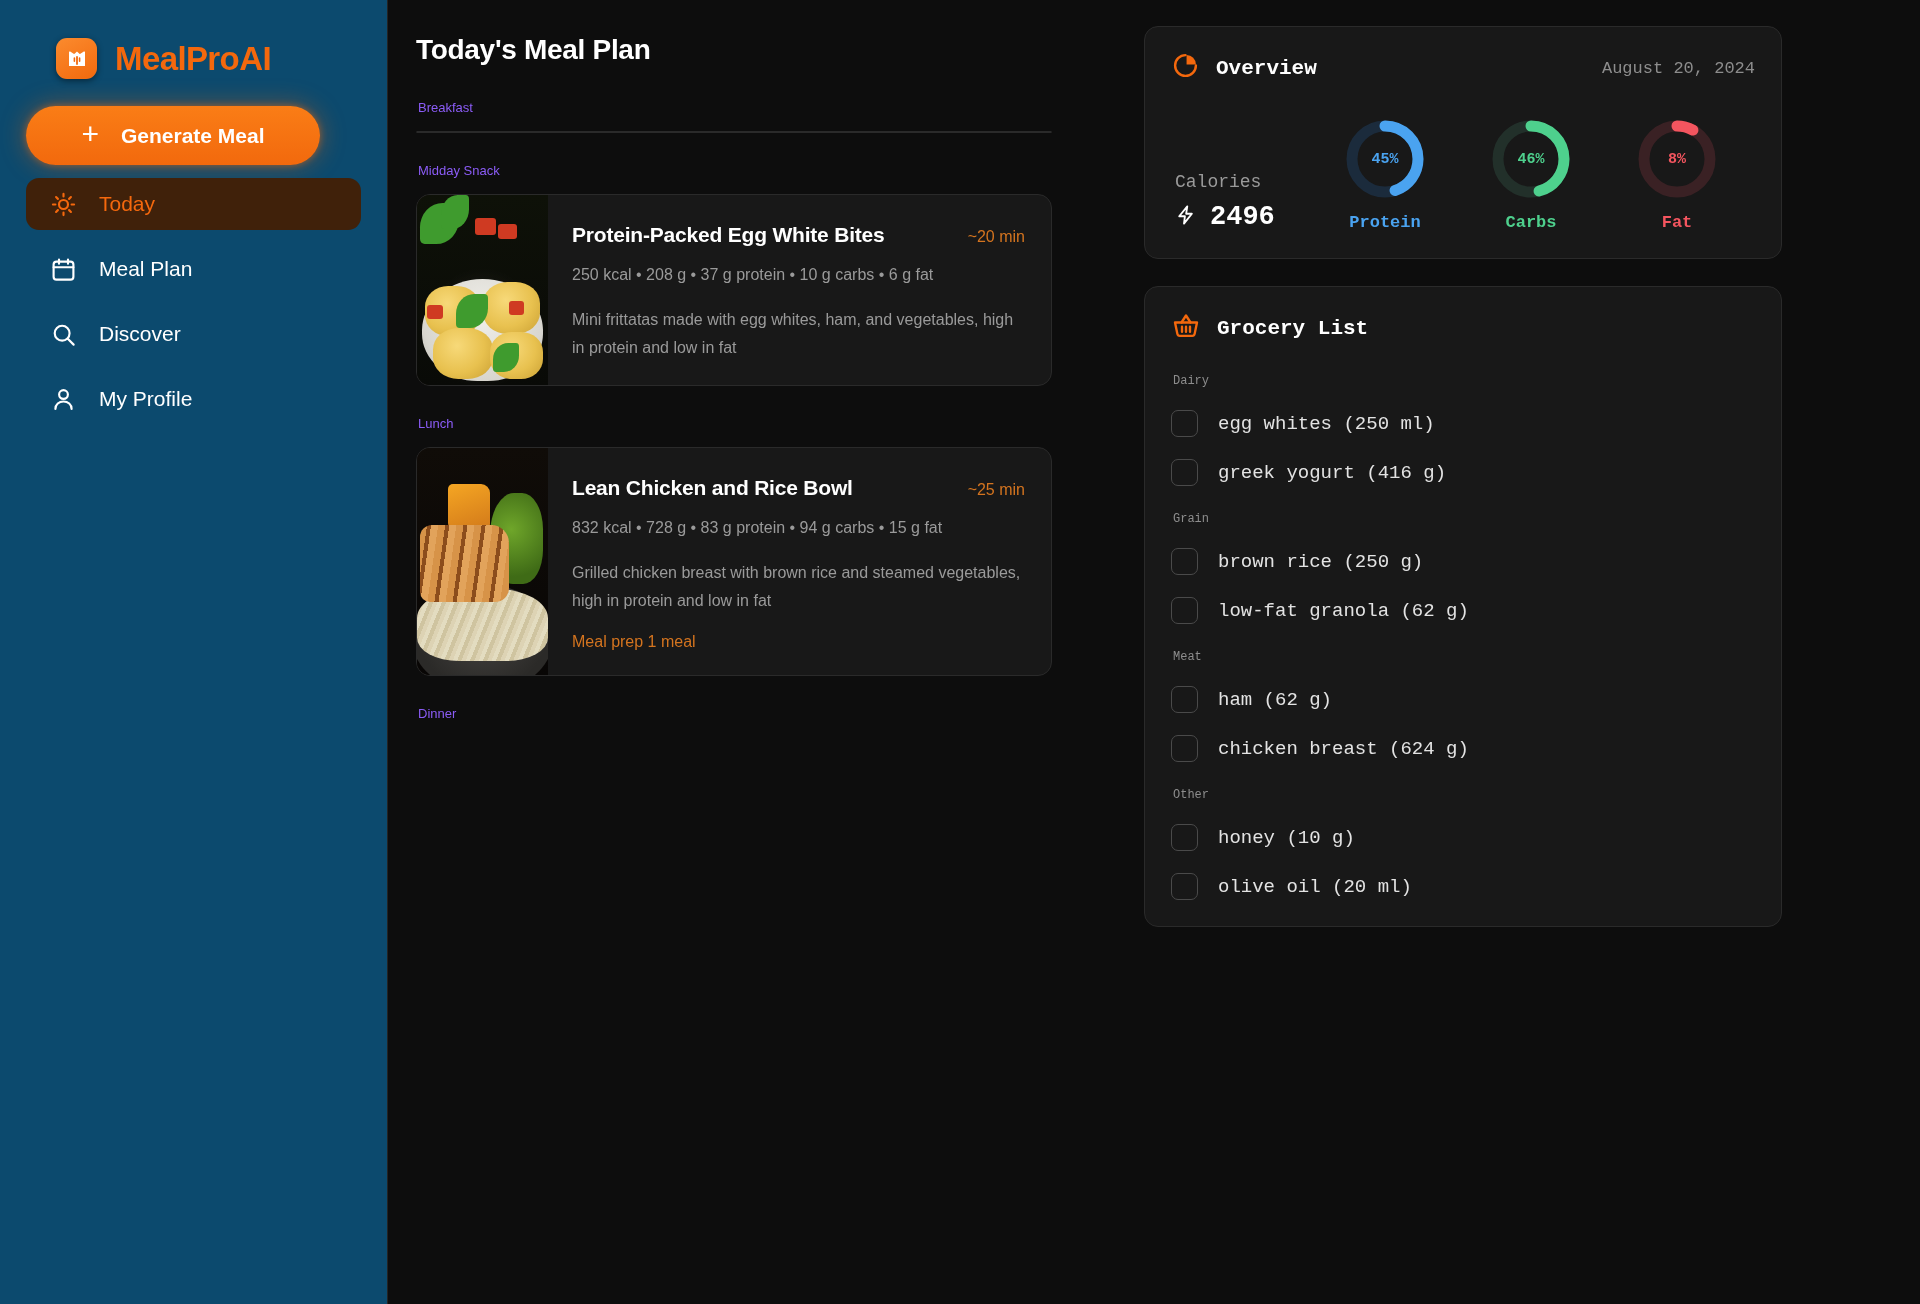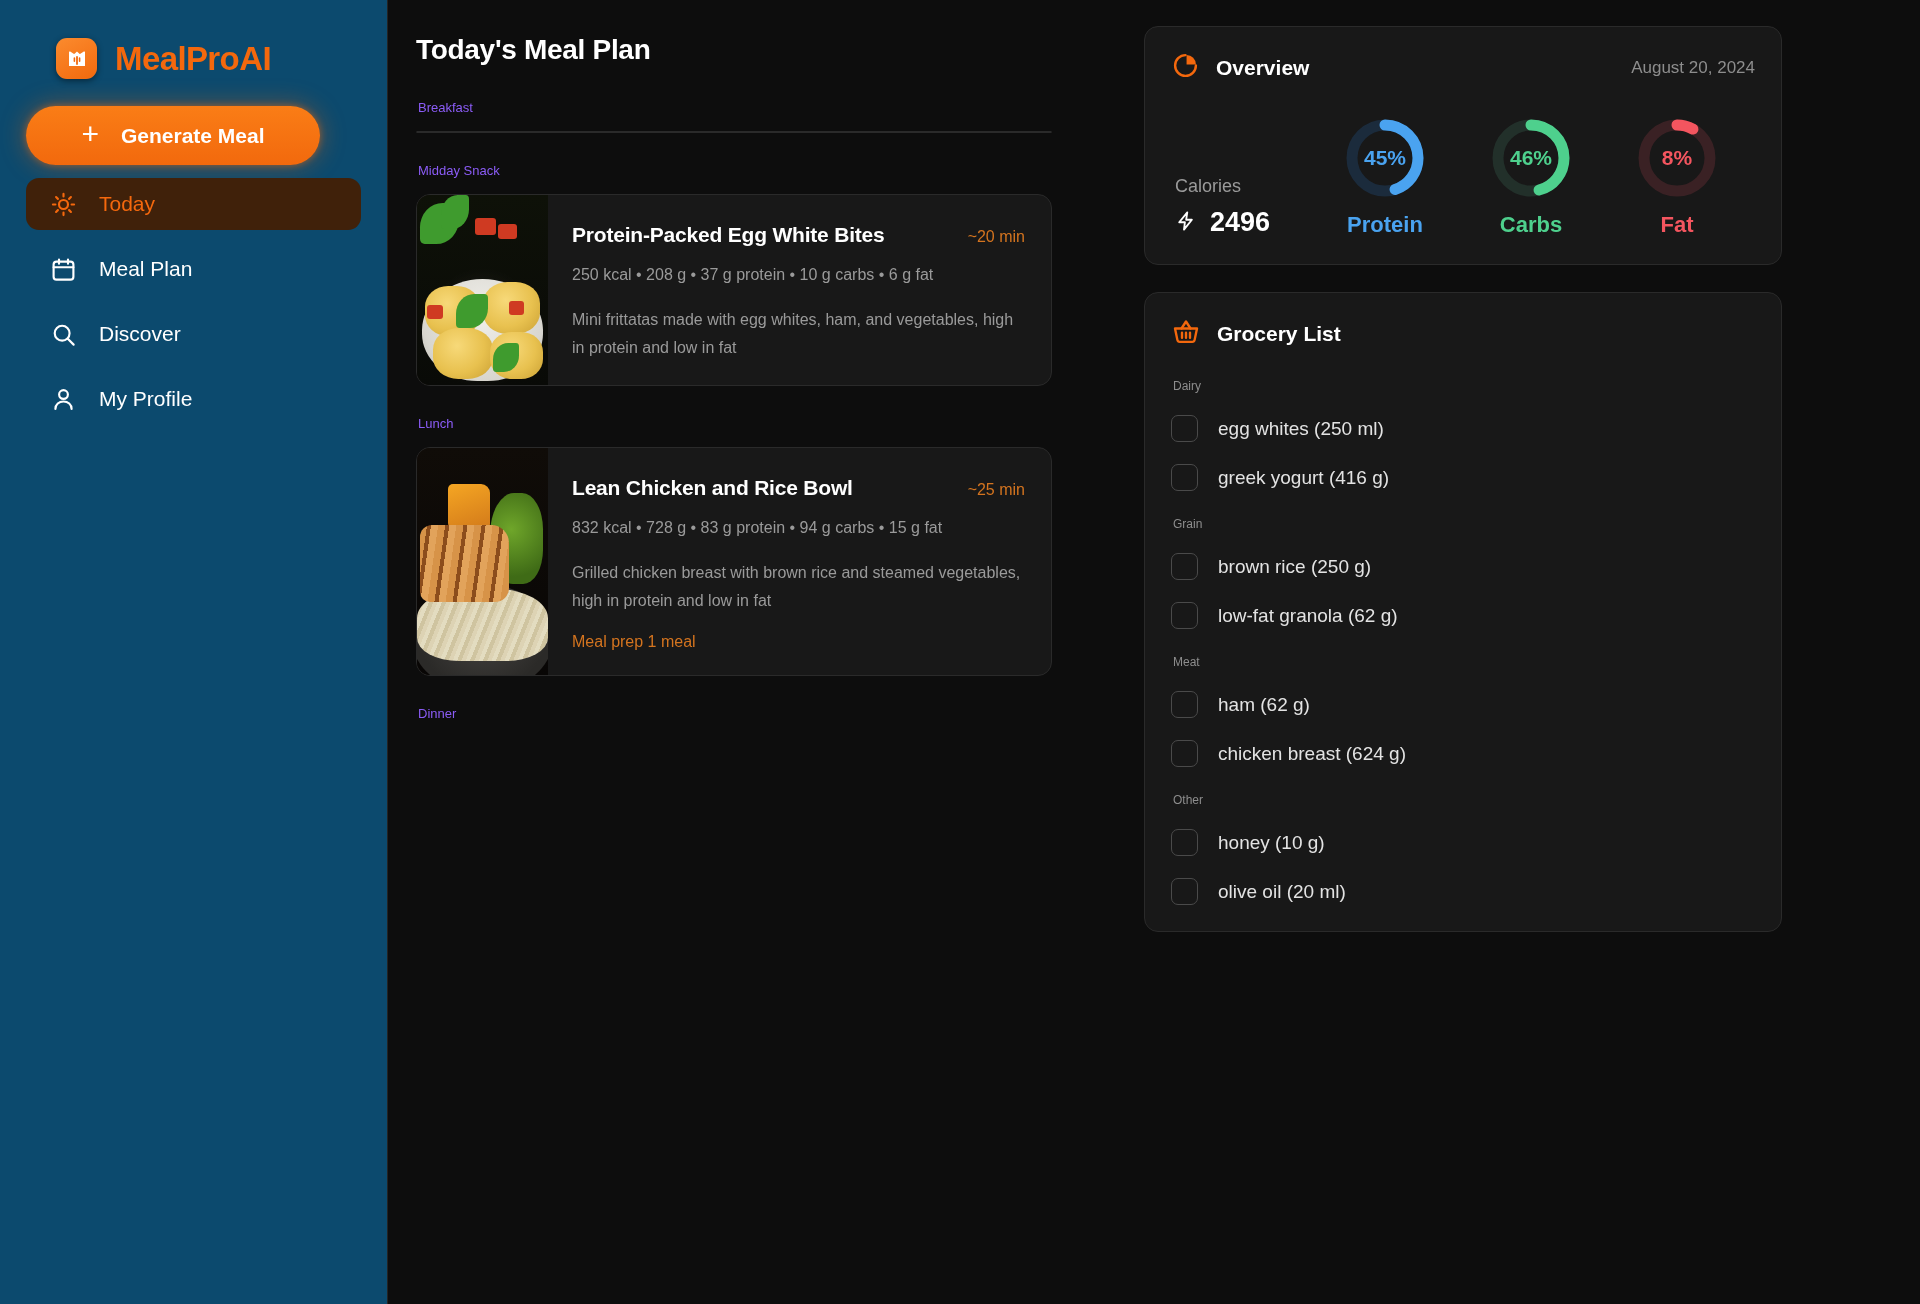--- a/index.html
+++ b/index.html
@@ -107,21 +107,21 @@
     border-radius: 40% 40% 32% 32%; }
   .bw-chick { position: absolute; left: 2%; top: 34%; width: 68%; height: 34%; border-radius: 12px 18px 14px 10px;
     background: repeating-linear-gradient(98deg,#d79348 0 7px,#8c4d1c 7px 11px,#e2a35b 11px 18px); }
   .bw-broc { position: absolute; right: 4%; top: 20%; width: 40%; height: 40%;
     background: radial-gradient(circle at 40% 40%, #6fa62a 0%, #3f6b16 75%);
     border-radius: 46% 40% 38% 44%; }
   .bw-car { position: absolute; left: 24%; top: 16%; width: 32%; height: 20%;
     background: linear-gradient(160deg,#f5a623,#d2791a); border-radius: 5px 9px 6px 7px; }
 
   
-  .right-col { width: 640px; flex: 0 0 640px; padding-right: 0; }
+  .right-col { width: 640px; flex: 0 0 640px; padding-right: 0; font-family: Liberation Mono, monospace; }
   .card {
     background: #181818; border: 1px solid #2a2a2a; border-radius: 14px;
     padding: 24px 26px 26px 26px; width: 638px;
   }
   .card + .card { margin-top: 27px; }
   .card-head { display: flex; align-items: center; gap: 16px; }
   .card-title { font-size: 21px; font-weight: bold; color: #ffffff; }
   .card-date { margin-left: auto; font-size: 17px; color: #8d8d8d; }
 
   .ov-body { display: flex; align-items: flex-end; margin-top: 32px; padding-left: 4px; }
@@ -129,23 +129,23 @@
   .cal-label { font-size: 18px; color: #9a9a9a; }
   .cal-value-row { display: flex; align-items: center; gap: 13px; margin-top: 10px; }
   .cal-value { font-size: 27px; font-weight: bold; color: #ffffff; }
 
   .rings { display: flex; gap: 46px; align-items: flex-start; }
   .ring-wrap { width: 100px; text-align: center; }
   .ring { position: relative; width: 84px; height: 84px; margin: 0 auto; }
   .ring svg { display: block; transform: rotate(-90deg); }
   .ring-pct {
     position: absolute; inset: 0; display: flex; align-items: center; justify-content: center;
-    font-size: 21px; font-weight: bold;
-  }
-  .ring-label { margin-top: 12px; font-size: 22px; font-weight: bold; }
+    font-size: 15px; font-weight: bold;
+  }
+  .ring-label { margin-top: 12px; font-size: 17px; font-weight: bold; }
 
   
   .g-group-label { font-size: 12px; color: #8d8d8d; margin: 26px 0 0 2px; }
   .g-group-label.first { margin-top: 28px; }
   .g-item { display: flex; align-items: center; gap: 20px; margin-top: 22px; cursor: pointer; }
   .g-box { width: 27px; height: 27px; flex: 0 0 27px; border: 1.5px solid #4a4a4a; border-radius: 7px; background: transparent; }
   .g-text { font-size: 19px; color: #e3e3e3; }
 </style>
 </head>
 <body>

